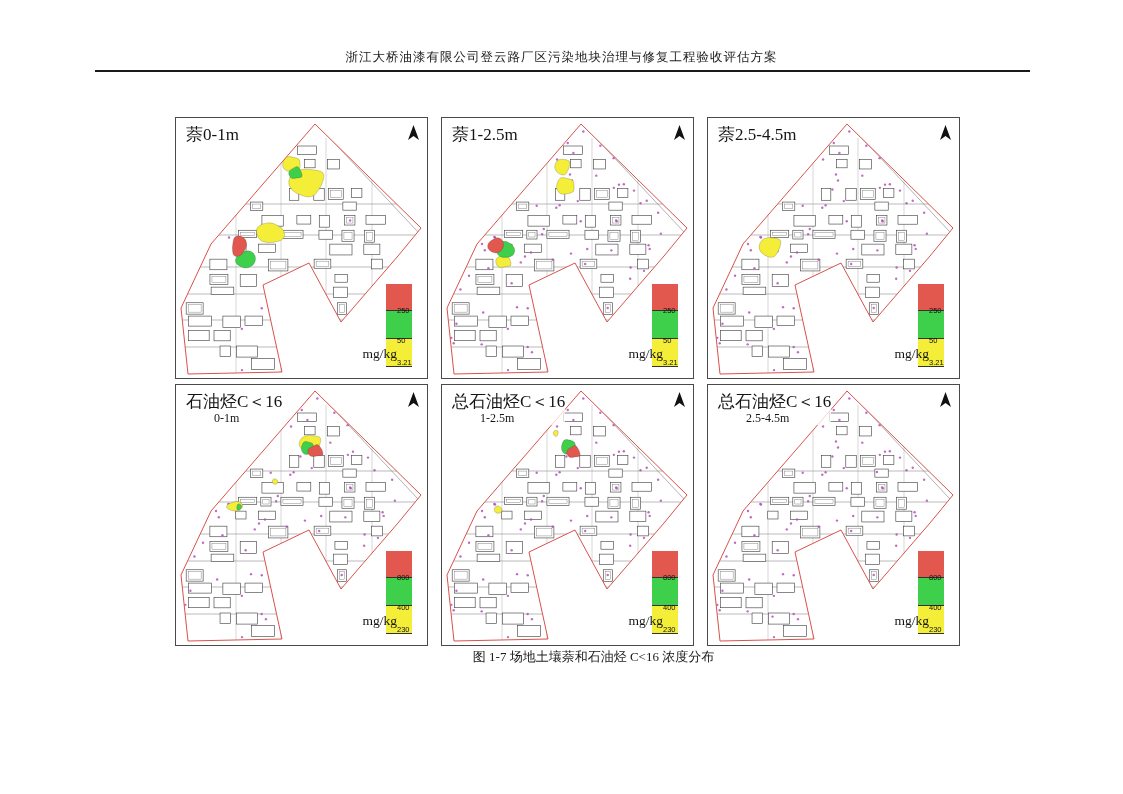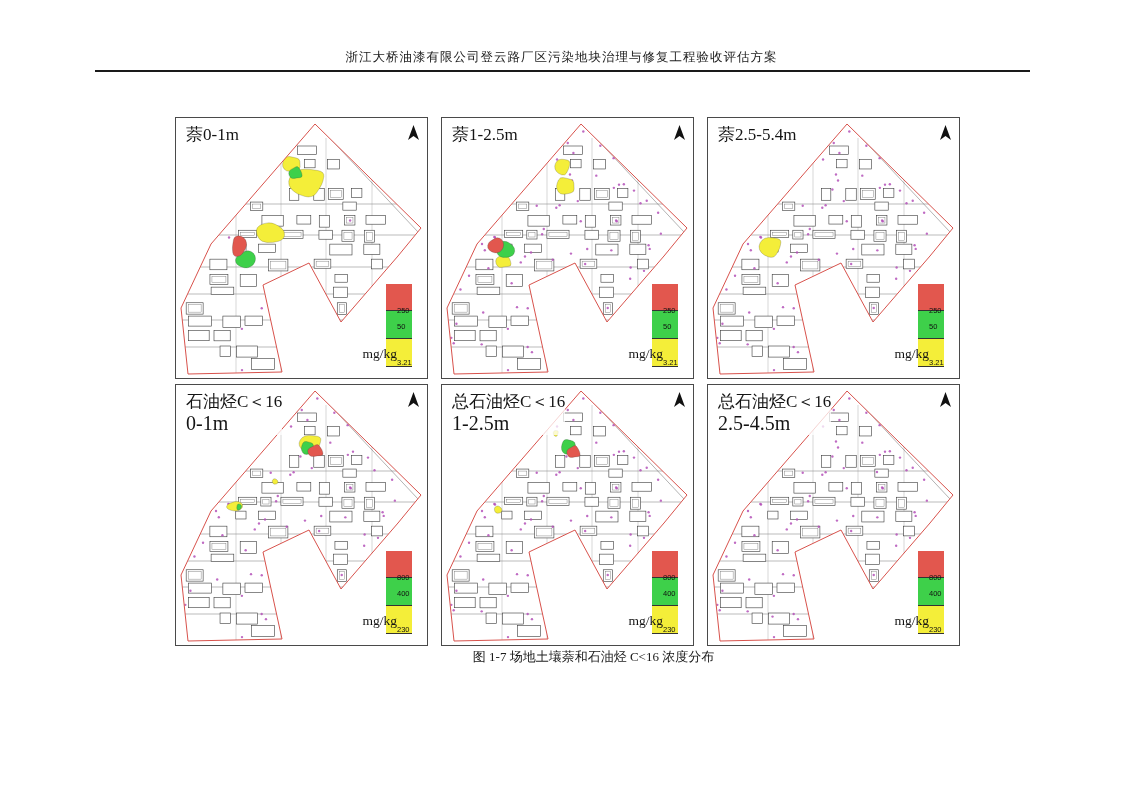--- a/index.html
+++ b/index.html
@@ -9,27 +9,27 @@
                font-size:12.5px;color:#1a1a1a;letter-spacing:1px;}
   .header-rule{position:absolute;top:70px;left:95px;width:935px;height:0;
                border-top:2px solid #1a1a1a;}
   .grid{position:absolute;left:175px;top:117px;display:grid;
         grid-template-columns:repeat(3,253px);grid-auto-rows:262px;
         column-gap:13px;row-gap:5px;}
   .panel{position:relative;border:1px solid #4a4a4a;background:#fff;overflow:hidden;padding-left:12px;}
   .sitemap{position:absolute;left:0;top:0;}
   .panel-title{position:absolute;top:7px;left:10px;font-size:17px;line-height:1.15;
                color:#141414;background:rgba(255,255,255,.75);}
-  .panel-title .l2{font-size:20px;}
+  .panel-title .l2{font-size:12px;margin-left:28px;}
   .north{position:absolute;top:7px;right:8px;}
   .colorbar{position:absolute;right:15px;bottom:14px;width:26px;height:80px;}
   .cb-seg{width:100%;}
   .cb-label{position:absolute;left:11px;font-size:7.5px;color:#111;
             font-family:"Liberation Sans","DejaVu Sans",sans-serif;white-space:nowrap;}
-  .cb-l0{top:22px;} .cb-l1{top:38px;} .cb-l2{top:74px;}
+  .cb-l0{top:22px;} .cb-l1{top:52px;} .cb-l2{top:74px;}
   .unit{position:absolute;right:30px;bottom:16px;font-size:13.5px;color:#141414;}
   .caption{position:absolute;top:648px;left:0;width:100%;text-align:center;
            font-size:13px;color:#1a1a1a;margin-left:32px;}
   .pagenum{position:absolute;top:700px;left:0;width:100%;text-align:center;
            font-size:11px;color:#1a1a1a;}
 </style>
 </head>
 <body>
 
 <div class="page">
@@ -444,21 +444,21 @@
             <circle cx="138.74977588141337" cy="103.20184307359159" r="1.2" fill="#b451b8" opacity="0.85"></circle>
             <circle cx="11.700188426300883" cy="225.1938722054474" r="1.2" fill="#b451b8" opacity="0.85"></circle>
             <circle cx="204.74198441579938" cy="82.81994798546657" r="1.2" fill="#b451b8" opacity="0.85"></circle>
             <circle cx="39.64715339289978" cy="226.32793927006423" r="1.2" fill="#b451b8" opacity="0.85"></circle>
             <circle cx="181.84835716802627" cy="66.20685094268993" r="1.2" fill="#b451b8" opacity="0.85"></circle>
             <path d="M71.47661192095913,130.42355689566 Q70.50953485687411,132.84711379132 68.17389757281552,136.61454688603314 Q65.83826028875694,140.38197998074628 60.82961633291754,138.97346714108124 Q55.82097237707814,137.5649543014162 53.260980904495035,134.50419782675021 Q50.70098943191193,131.44344135208425 51.09042323793331,128.10903254892983 Q51.47985704395468,124.77462374577541 54.066537691348415,122.15925483371656 Q56.65321833874215,119.5438859216577 60.78822633328869,119.57686454609167 Q64.92323432783523,119.60984317052564 69.06204757251676,120.5127913739544 Q73.20086081719829,121.41573957738318 72.8222749011212,124.7078697886916 Q72.44368898504413,128 71.47661192095913,130.42355689566 Z" fill="#f4ee39" stroke="rgba(60,60,60,.45)" stroke-width="0.5"></path>
           </g>
           <polygon points="139,6 245,110 222,138 165,204 133,145 87,167 106,254 12,256 5,190 35,126" fill="none" stroke="#d8524c" stroke-width="1"></polygon>
         </svg>
       <div class="panel-title">
-        <div>萘2.5-5.4m</div>
+        <div>萘2.5-4.5m</div>
 
       </div>
       <svg class="north" width="11" height="15">
           <polygon points="5.5,0 11,15 5.5,11 0,15" fill="#111"></polygon>
         </svg>
       <div class="colorbar">
         <div class="cb-seg seg-red" style="height: 33%; background: rgb(226, 87, 78); border-bottom: 0.5px solid rgb(51, 51, 51);"></div>
         <div class="cb-seg seg-green" style="height: 33%; background: rgb(62, 208, 74); border-bottom: 0.5px solid rgb(51, 51, 51);"></div>
         <div class="cb-seg seg-yellow" style="height: 34%; background: rgb(244, 238, 57); border-bottom: 0.5px solid rgb(51, 51, 51);"></div>
         <div class="cb-label cb-l0">250</div>

